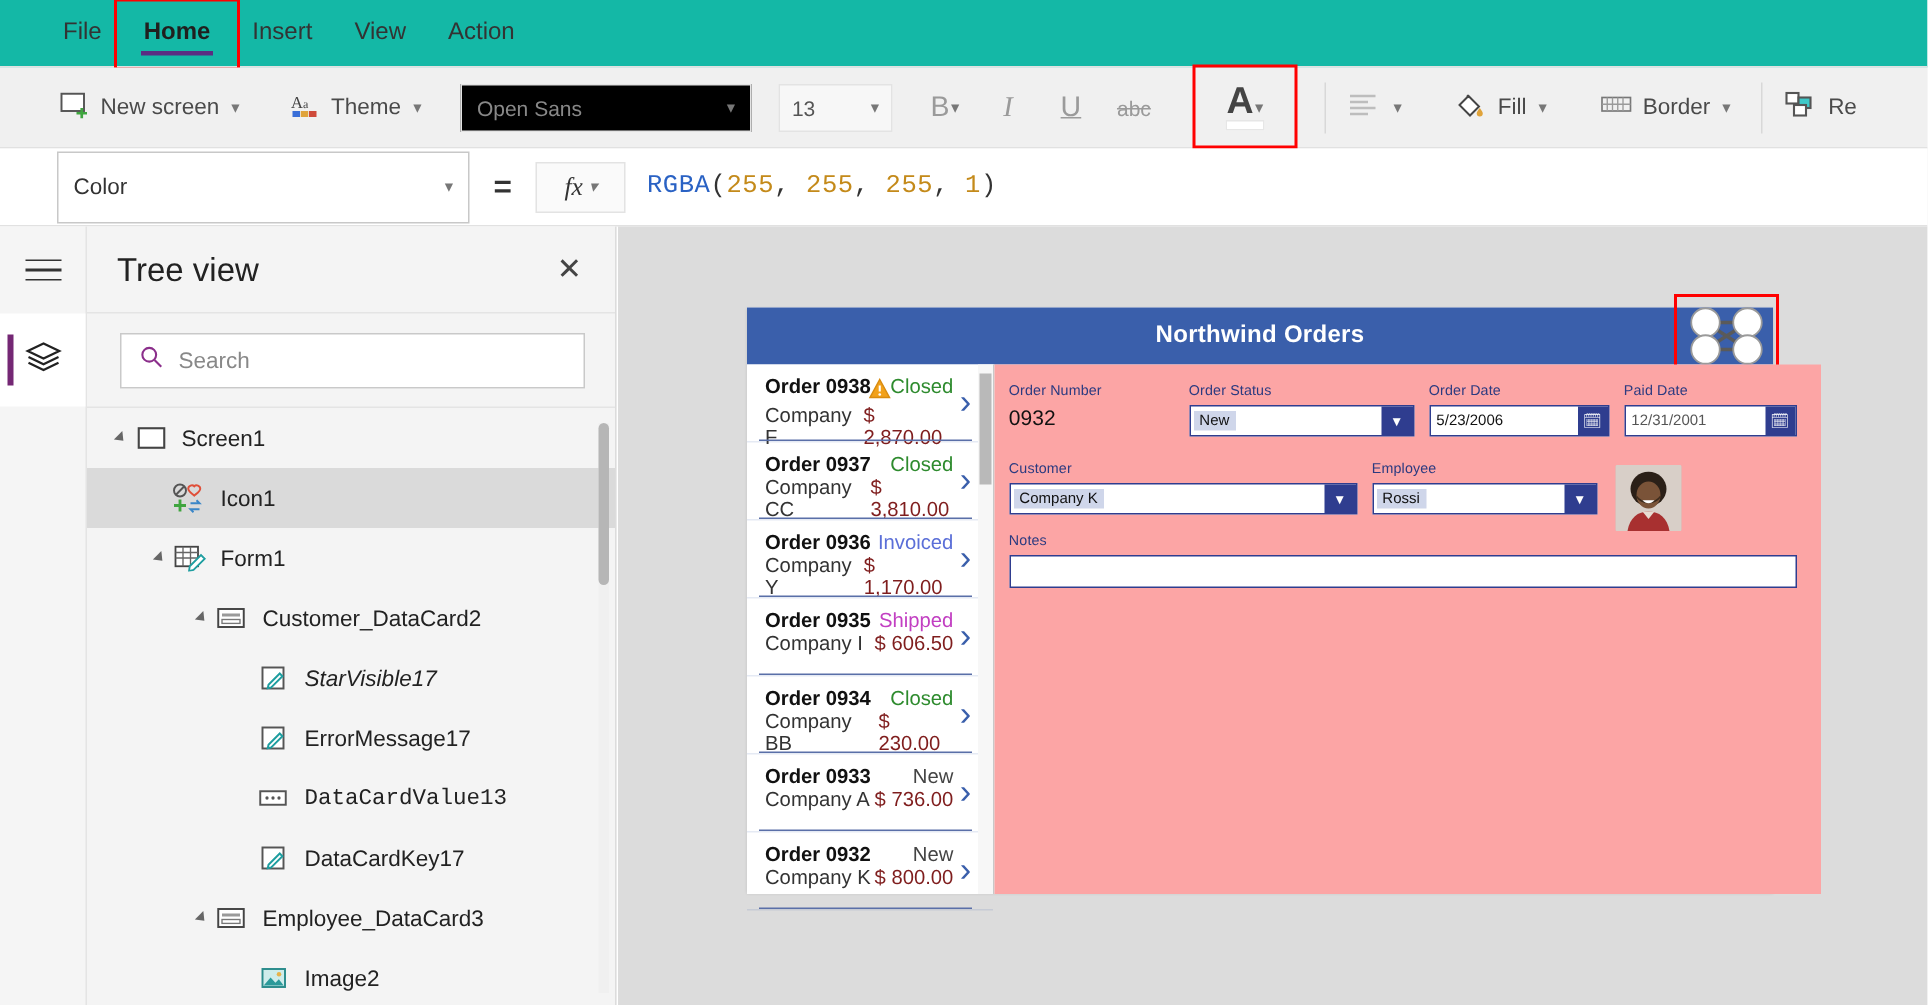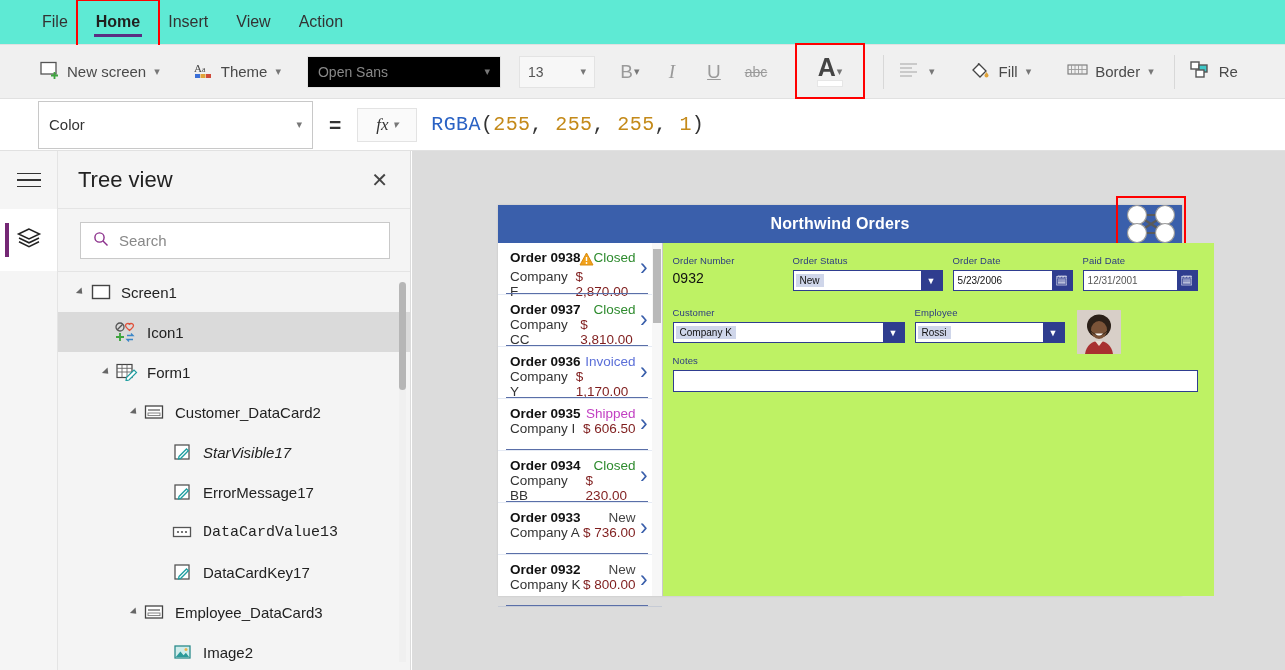--- a/index.html
+++ b/index.html
@@ -9,21 +9,21 @@
     overflow: hidden;
     font-family: "Liberation Sans", sans-serif;
     background: #ffffff;
     -webkit-font-smoothing: antialiased;
   }
   #app { position: relative; width: 1285px; height: 670px; background:#ffffff; }
 
   
   .menubar {
     position:absolute; left:0; top:0; width:1285px; height:45px;
-    background:#5eead4; border-bottom:1px solid #e1e1e1;
+    background:#14b8a6; border-bottom:1px solid #e1e1e1;
     display:flex; align-items:center; padding-left:28px;
   }
   .menu-item {
     font-size:16px; color:#333; padding:4px 14px; cursor:pointer;
     position:relative; white-space:nowrap;
   }
   .menu-item.active { font-weight:bold; color:#201f1e; }
   .menu-item.active .underline {
     position:absolute; left:12px; right:12px; bottom:-2px; height:3px; background:#5b2d82;
   }
@@ -85,21 +85,21 @@
   }
   .eq { font-size:21px; color:#333; margin:0 16px; font-weight:bold; }
   .fx {
     width:60px; height:34px; border:1px solid #e3e3e3; background:#fafafa;
     display:flex; align-items:center; justify-content:center; gap:3px;
     font-style:italic; font-size:17px; color:#333; cursor:pointer;
     font-family:"Liberation Serif", serif;
   }
   .formula-text {
     flex:1; height:34px; display:flex; align-items:center; padding-left:14px;
-    font-family:"Liberation Mono", monospace; font-size:20px; letter-spacing:.4px;
+    font-family:"Liberation Mono", monospace; font-size:17px; letter-spacing:.4px;
     cursor:text;
   }
   .fn-blue { color:#2a62c4; }
   .paren { color:#333; }
   .num-or { color:#c48a1a; }
 
   
   .rail {
     position:absolute; left:0; top:151px; width:58px; height:519px;
     background:#f5f5f5; border-right:1px solid #e4e4e4;
@@ -183,21 +183,21 @@
   .gal-line { display:flex; justify-content:space-between; align-items:baseline; }
   .gal-order { font-size:13.5px; font-weight:bold; color:#111; white-space:nowrap; }
   .gal-company { font-size:13.5px; color:#333; }
   .gal-status { font-size:13.5px; }
   .gal-amount { font-size:13.5px; color:#7f1d1d; }
   .gal-chev {
     position:absolute; right:14px; top:13px; color:#3a5fab; font-size:23px; font-weight:300; line-height:1;
   }
   .warn-tri { display:inline-block; vertical-align:-4px; margin-left:-2px; }
 
-  .detail { flex:1; padding:12px 16px 0 10px; position:relative; background:#bef264; }
+  .detail { flex:1; padding:12px 16px 0 10px; position:relative; background:#fca5a5; }
   .d-row { display:flex; }
   .d-field { margin-bottom:13px; }
   .d-label { font-size:9.5px; color:#2b3a80; margin-bottom:3px; letter-spacing:.1px; }
   .d-value-plain { font-size:14px; color:#111; padding-top:1px; }
   .d-input {
     height:21px; border:1.6px solid #2f3d8f; background:#fff;
     display:flex; align-items:center; font-size:10px; color:#111;
   }
   .d-input .txt { padding:0 4px; background:#cfd6ea; margin-left:2px; line-height:13px; }
   .d-input .txt-plain { padding:0 4px; color:#111; }

